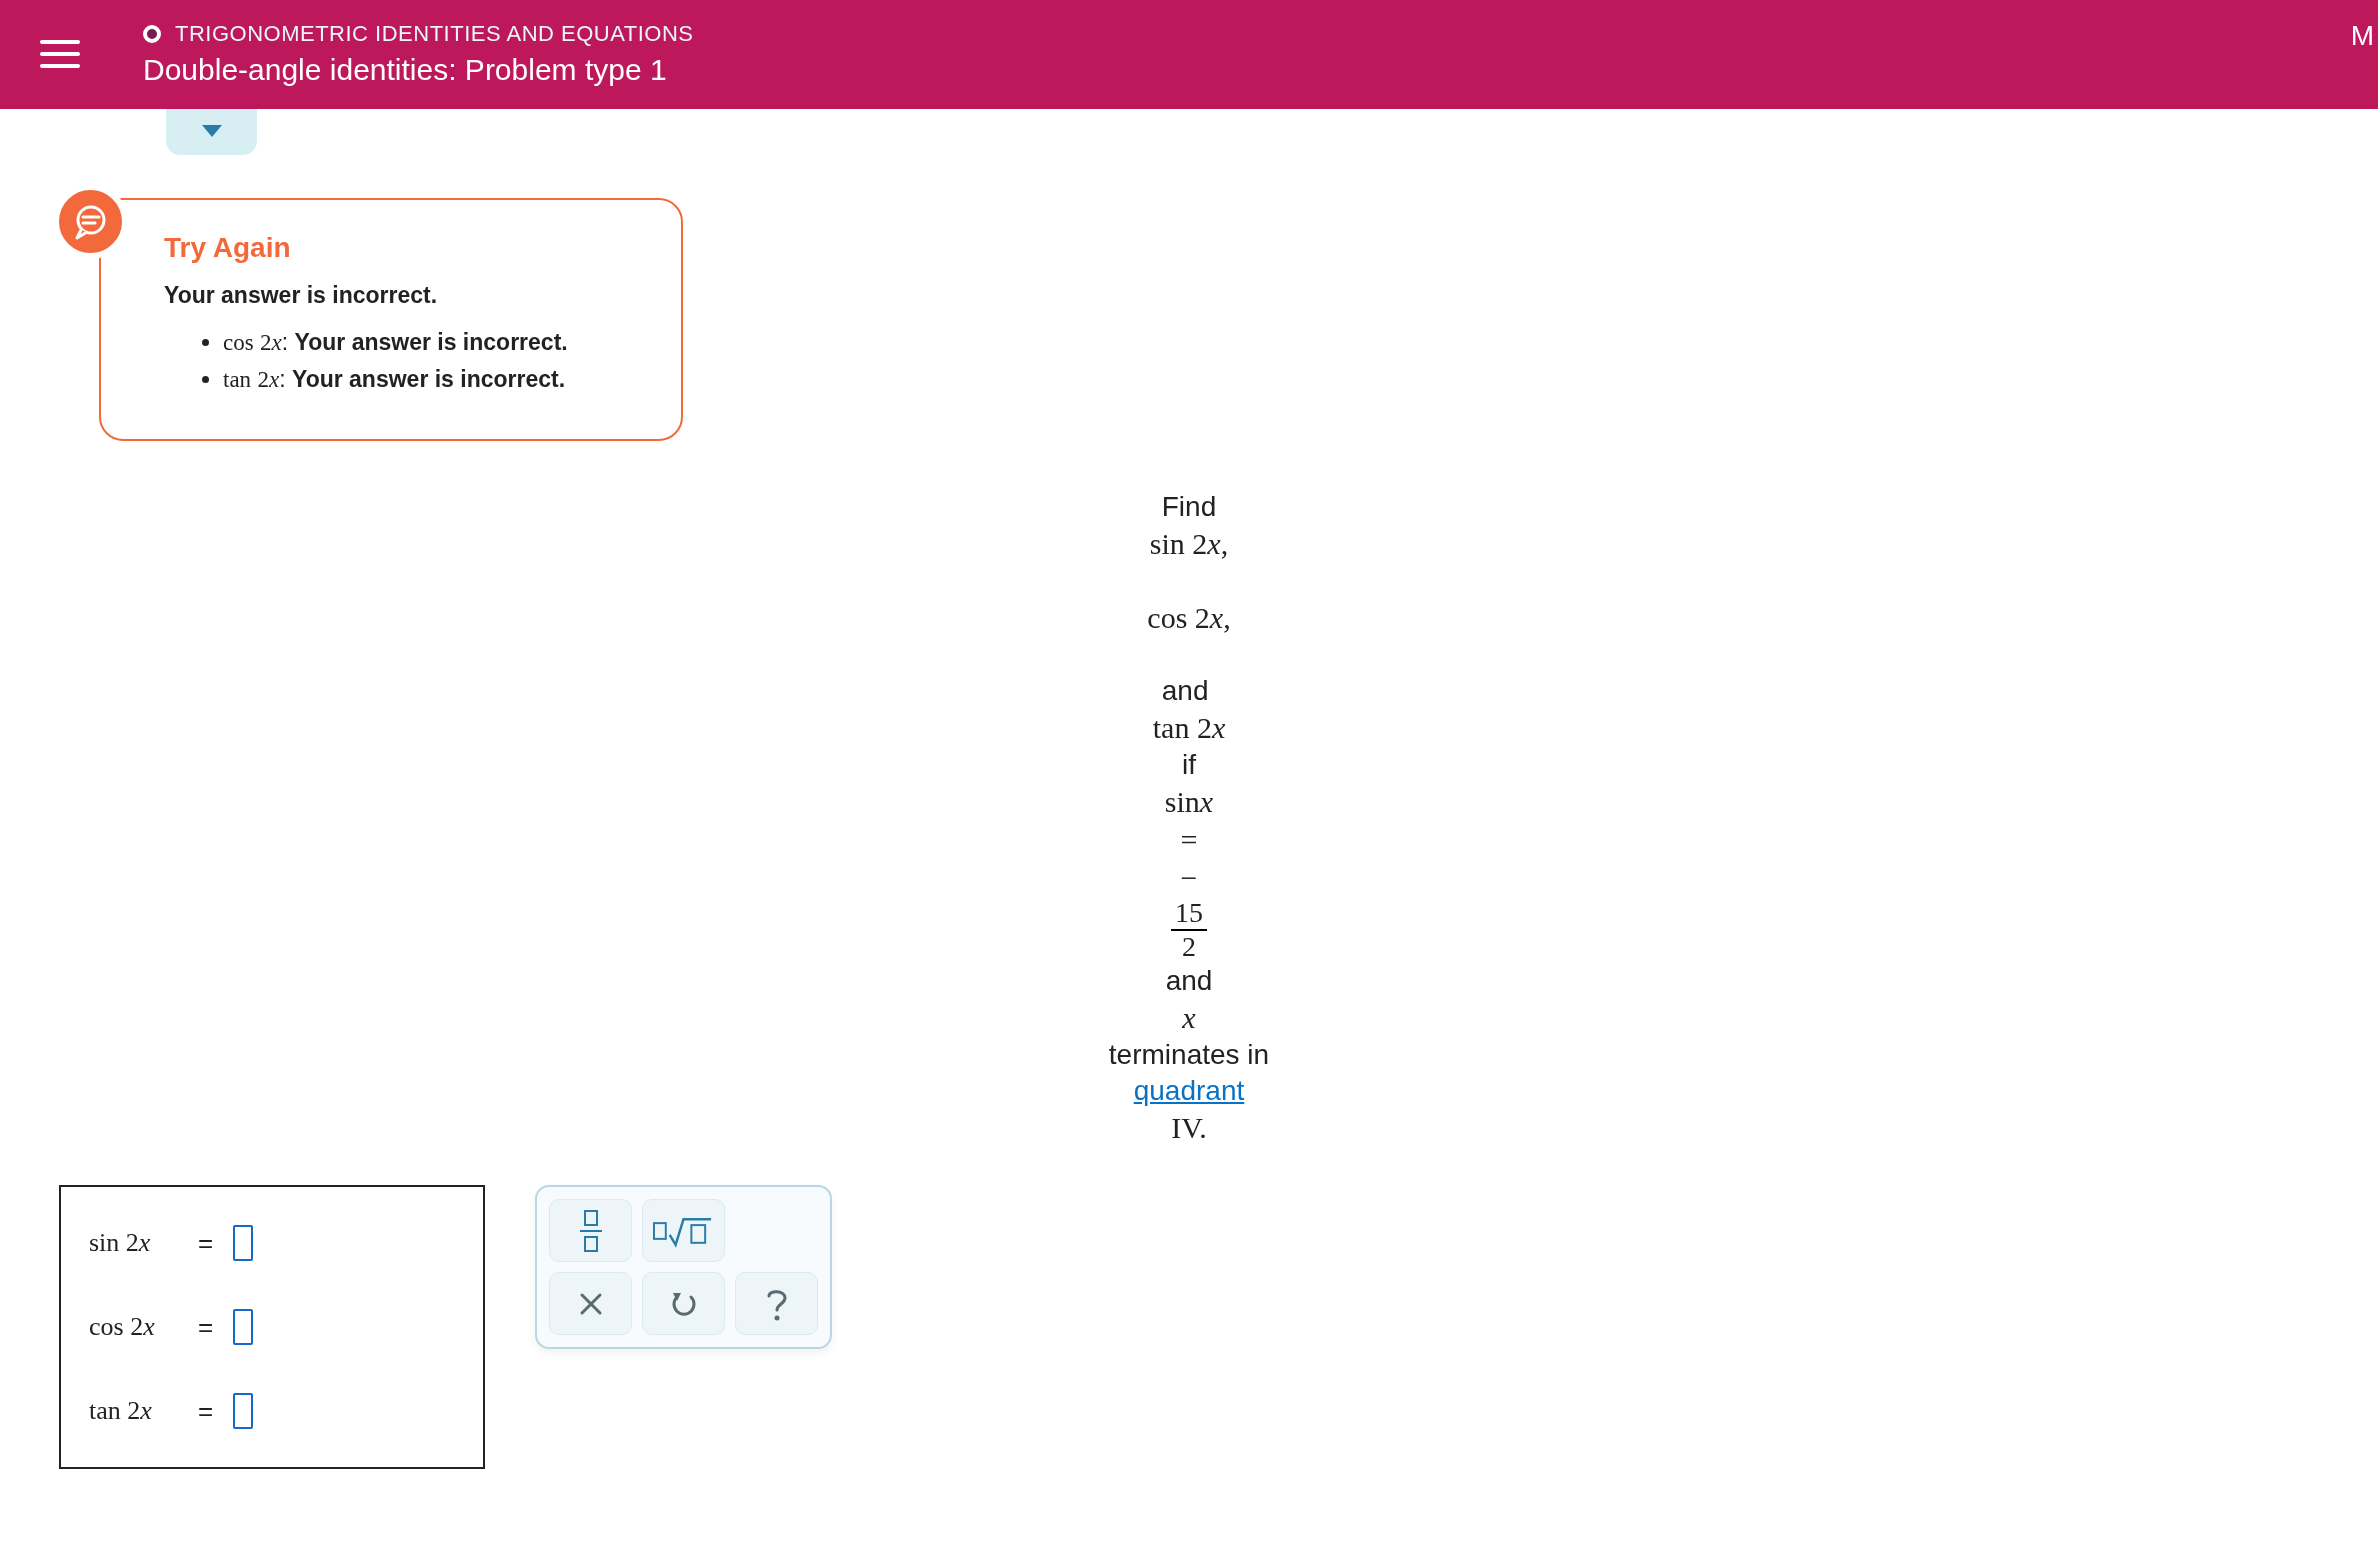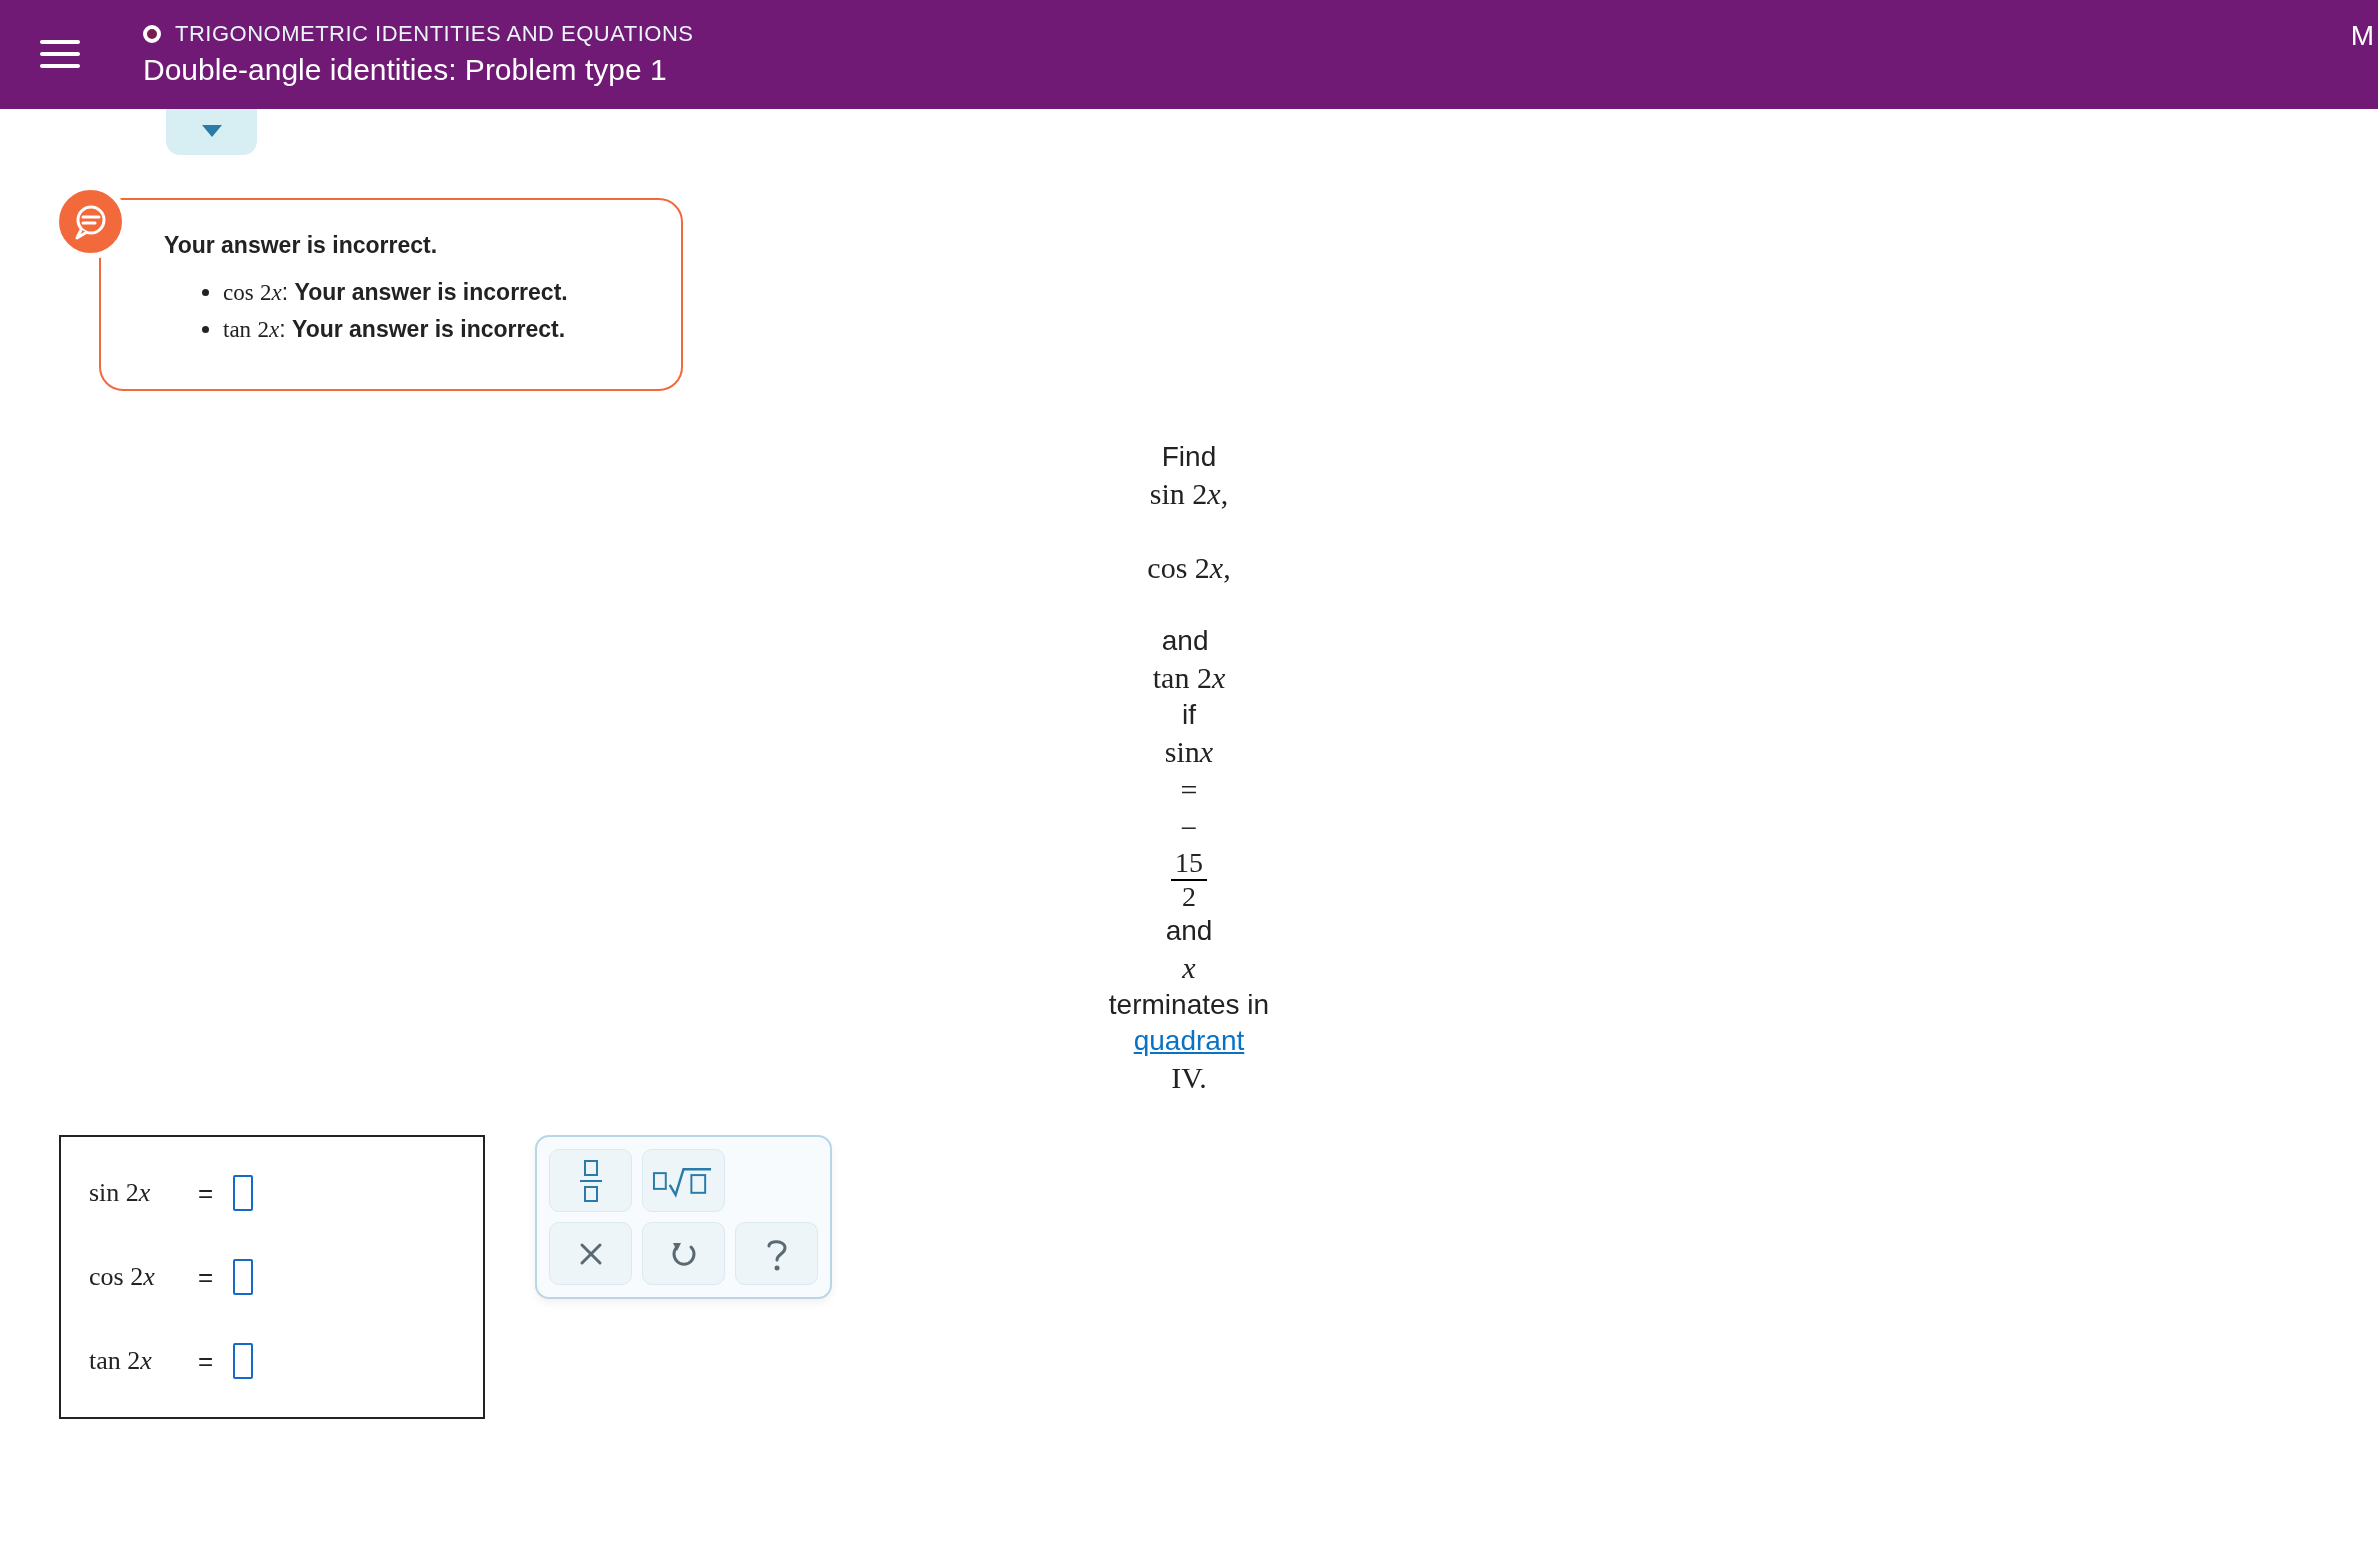--- a/index.html
+++ b/index.html
@@ -1,21 +1,21 @@
 <!DOCTYPE html>
 <html><head>
 <meta charset="utf-8">
 <style>
   * { box-sizing: border-box; margin: 0; padding: 0; }
   html, body { width: 100%; height: 100%; font-family: Arial, Helvetica, sans-serif; background:#fff; color:#222;}
   body { font-size: 24px; }
 
   
   .header {
-    background: #701a75;
+    background: #be185d;
     color: #fff;
     display: flex;
     align-items: center;
     padding: 12px 40px 14px 40px;
     position: relative;
     height: 109px;
   }
   .hamburger {
     width: 44px; height: 44px; display:flex; flex-direction:column; justify-content:center; gap:8px;
     cursor:pointer; margin-right: 59px;
@@ -159,20 +159,21 @@
   <div class="feedback-wrap">
     <div class="chat-icon">
       <svg viewBox="0 0 40 40">
         <circle cx="20" cy="18" r="13" fill="none" stroke="#fff" stroke-width="3"></circle>
         <line x1="12" y1="15" x2="28" y2="15" stroke="#fff" stroke-width="3" stroke-linecap="round"></line>
         <line x1="12" y1="21" x2="24" y2="21" stroke="#fff" stroke-width="3" stroke-linecap="round"></line>
         <path d="M10 28 L6 36 L16 30" fill="#f26a3c" stroke="#fff" stroke-width="3" stroke-linejoin="round"></path>
       </svg>
     </div>
     <div class="feedback-box">
+      <div class="feedback-title">Try Again</div>
       <div class="feedback-sub">Your answer is incorrect.</div>
       <ul class="feedback-list">
         <li>
           <span class="mathfn">cos</span>
           <span class="times"> </span><span class="mathfn"><span class="times">2</span><span class="mathvar">x</span></span><span>: </span>
           <span class="bold">Your answer is incorrect.</span>
         </li>
         <li>
           <span class="mathfn">tan</span>
           <span class="times"> </span><span class="mathfn"><span class="times">2</span><span class="mathvar">x</span></span><span>: </span>

